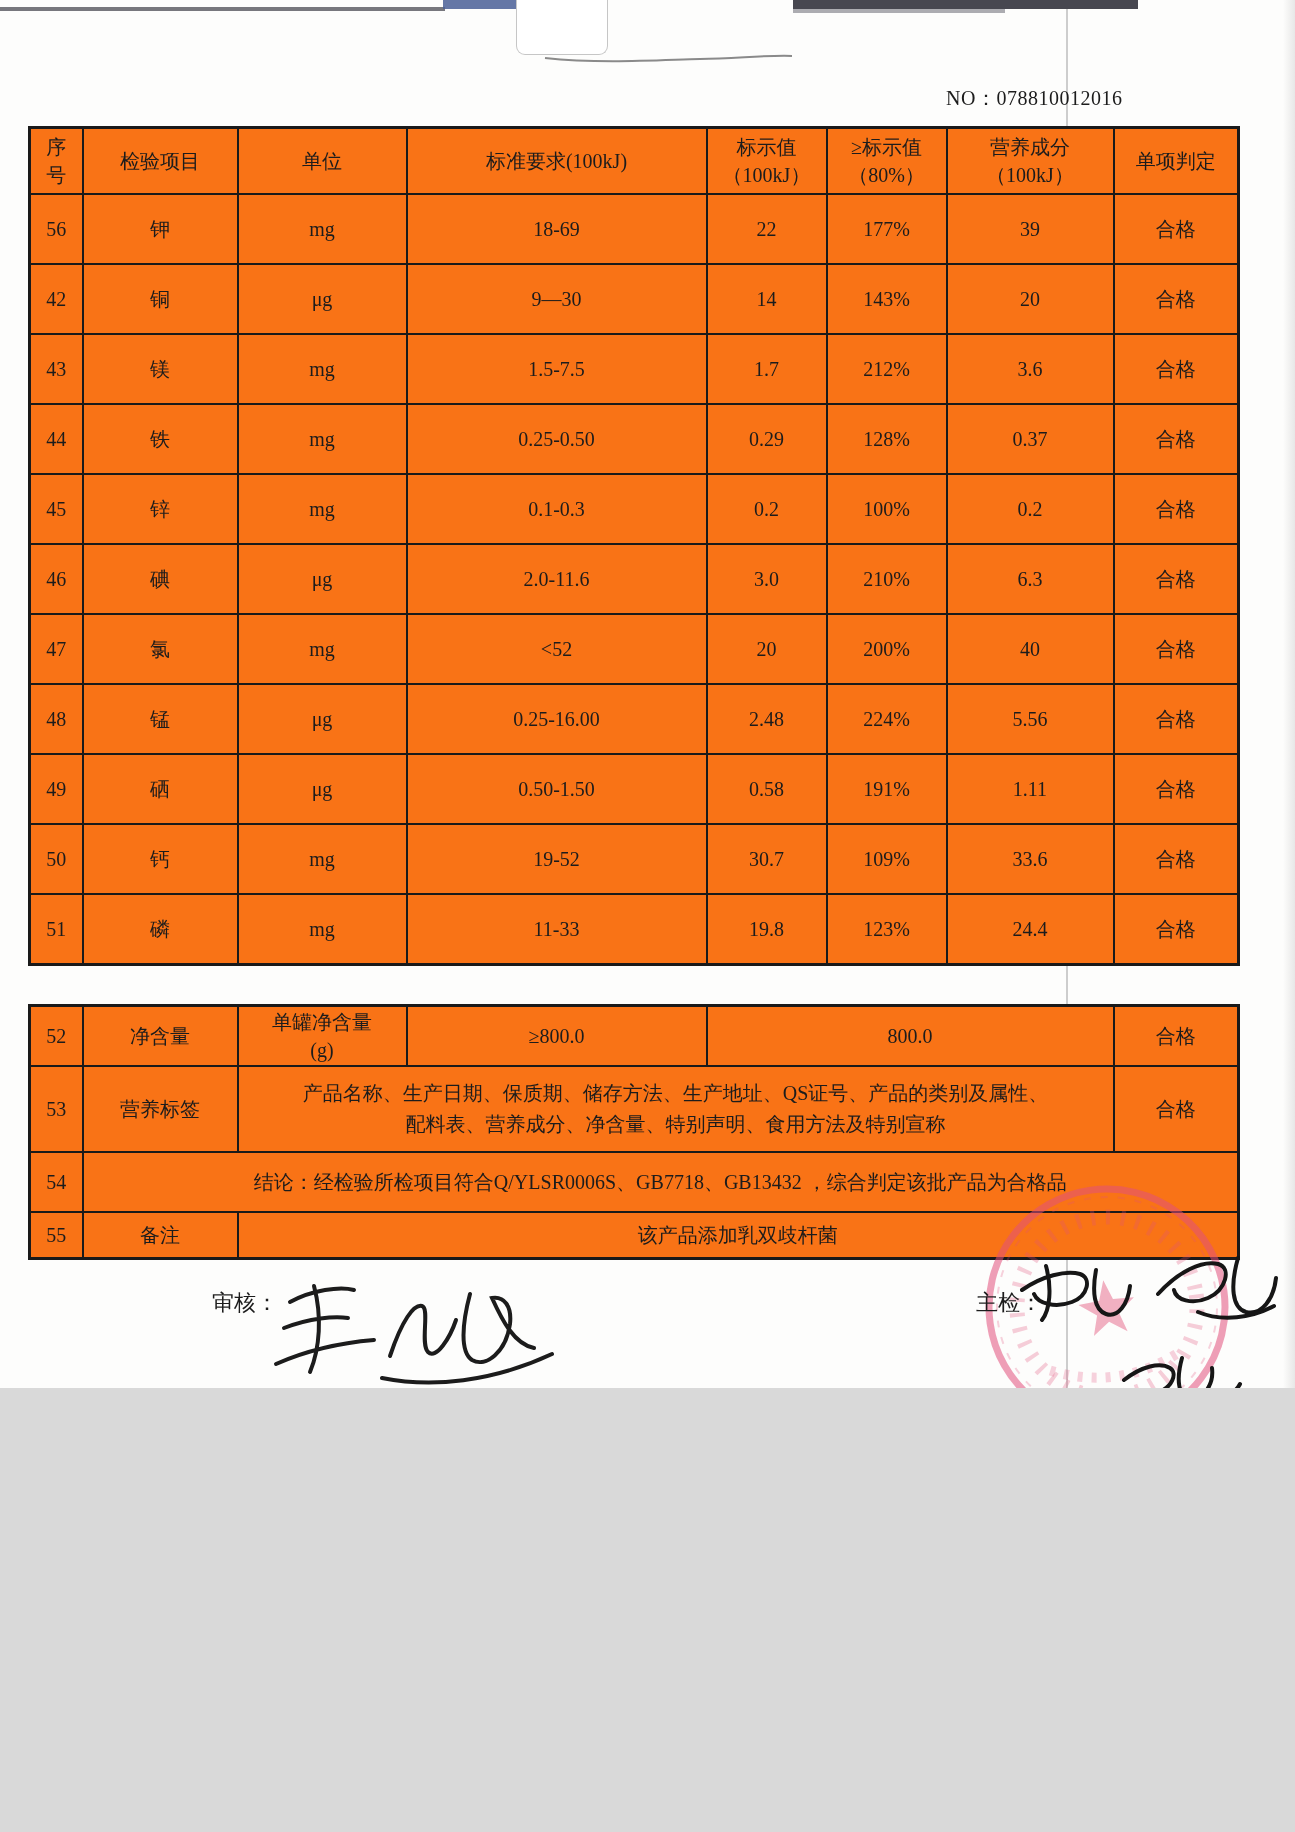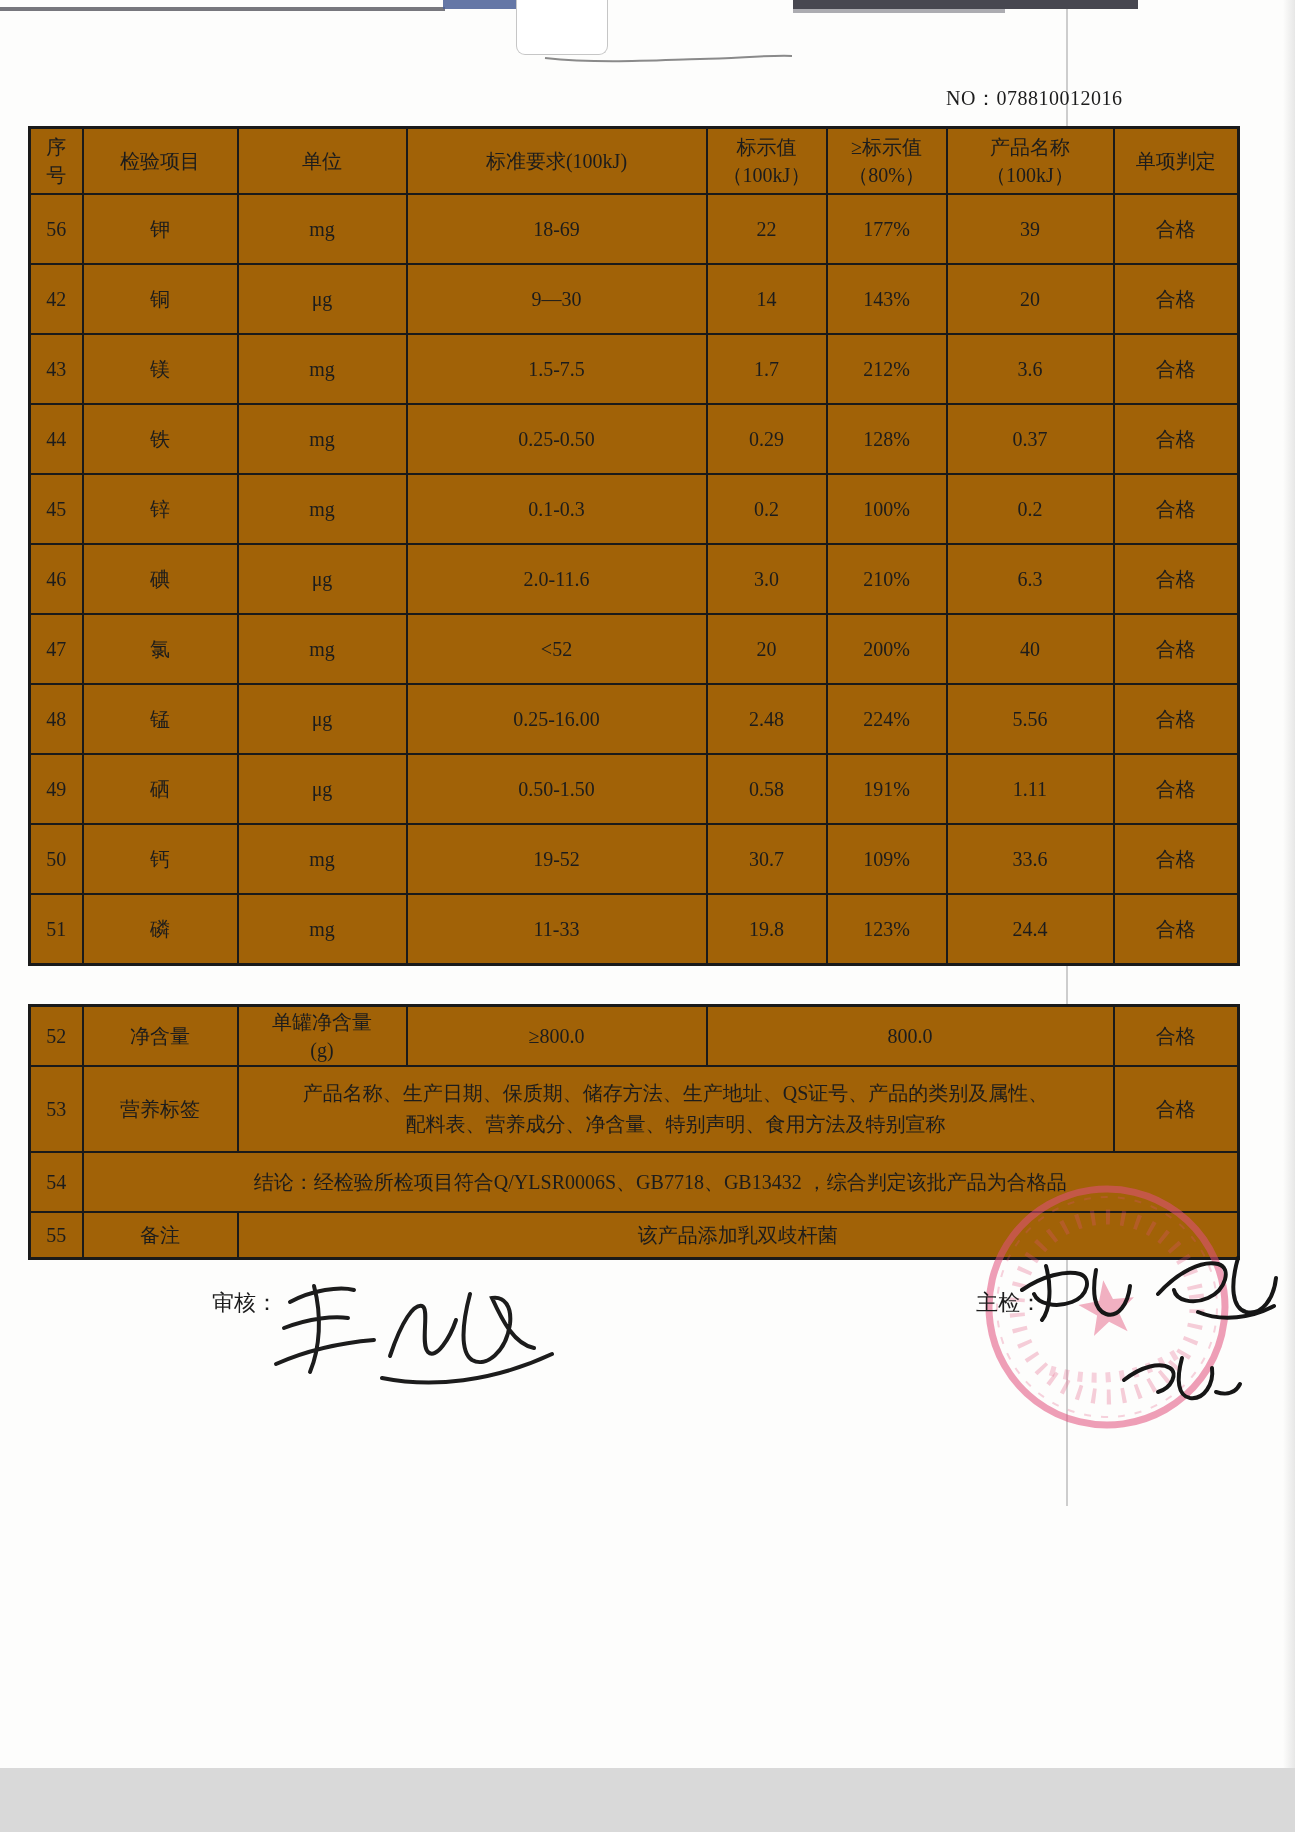--- a/index.html
+++ b/index.html
@@ -1,32 +1,32 @@
 <!DOCTYPE html>
 <html><head>
 <meta charset="utf-8">
 <style>
   html,body{margin:0;padding:0;background:#d9d9d9;}
-  .page{position:relative;width:1295px;height:1768px;background:#fdfdfc;overflow:hidden;
+  .page{position:relative;width:1295px;height:1388px;background:#fdfdfc;overflow:hidden;
         font-family:"Liberation Serif","DejaVu Serif",serif;color:#1c1c1c;}
   
   .scanline-v{position:absolute;left:1066px;top:0;width:2px;height:1506px;background:#cdcdcd;}
   .art-top1{position:absolute;left:0;top:7px;width:445px;height:4px;background:#55555d;opacity:.8;}
   .art-top-blue{position:absolute;left:443px;top:0;width:82px;height:9px;background:#4a5f97;opacity:.85;}
   .art-tab{position:absolute;left:516px;top:0;width:90px;height:54px;background:#fff;
            border:1.5px solid #c6c6c6;border-top:none;border-radius:0 0 9px 9px;}
   .art-top2{position:absolute;left:793px;top:0;width:345px;height:9px;background:#474750;}
   .art-top2b{position:absolute;left:793px;top:9px;width:212px;height:4px;background:#6a6a72;opacity:.55;}
   .art-right{position:absolute;right:0;top:0;width:12px;height:100%;
              background:linear-gradient(to left,#d5d5d5,rgba(255,255,255,0));opacity:.55;}
   .art-wave{position:absolute;left:540px;top:48px;}
   
   .no-line{position:absolute;left:946px;top:85px;font-size:20px;letter-spacing:.5px;white-space:nowrap;}
   
-  table{border-collapse:collapse;table-layout:fixed;position:absolute;background:#a16207;
+  table{border-collapse:collapse;table-layout:fixed;position:absolute;background:#f97316;
         border:3px solid #1a1a1a;}
   th,td{border:2px solid #1a1a1a;text-align:center;vertical-align:middle;padding:0 6px;
         font-weight:normal;font-size:20px;white-space:pre-line;line-height:1.4;overflow:hidden;}
   .t1{left:28px;top:126px;width:1209px;}
   .t1 thead th{height:64px;}
   .t1 tbody td{height:68px;}
   .t2{left:28px;top:1004px;width:1209px;}
   .t2 .r52 td{height:58px;}
   .t2 .r53 td{height:84px;}
   .t2 .r53 .long{padding:0 27px;line-height:1.55;}
@@ -72,21 +72,21 @@
     <thead>
       <tr>
         <th>序号</th>
         <th>检验项目</th>
         <th>单位</th>
         <th>标准要求(100kJ)</th>
         <th>标示值
 （100kJ）</th>
         <th>≥标示值
 （80%）</th>
-        <th>产品名称
+        <th>营养成分
 （100kJ）</th>
         <th>单项判定</th>
       </tr>
     </thead>
     <tbody>
 
         <tr>
           <td>56</td>
           <td>钾</td>
           <td>mg</td>

